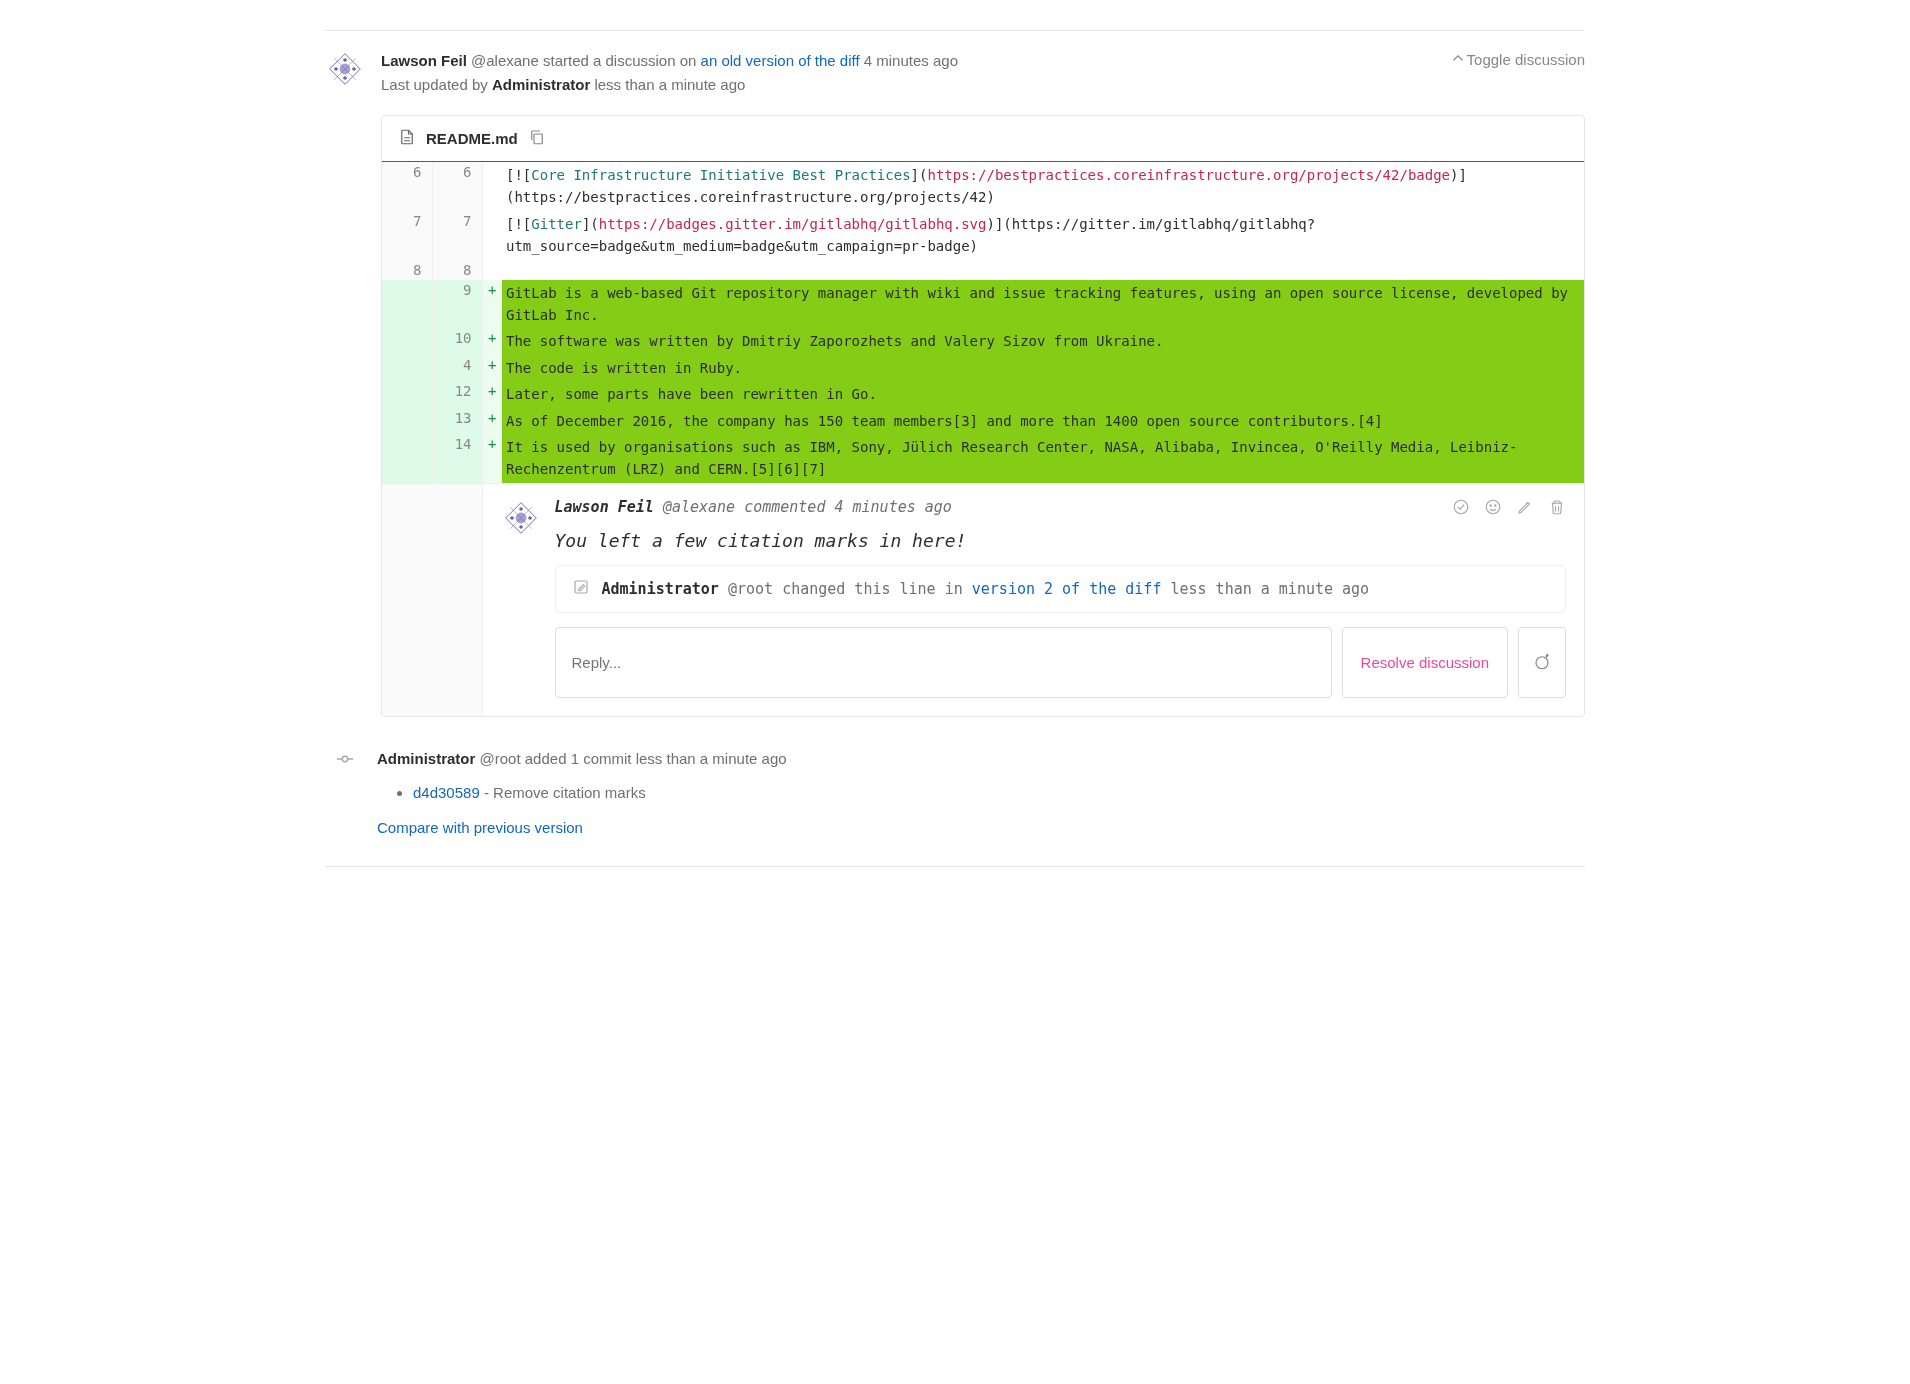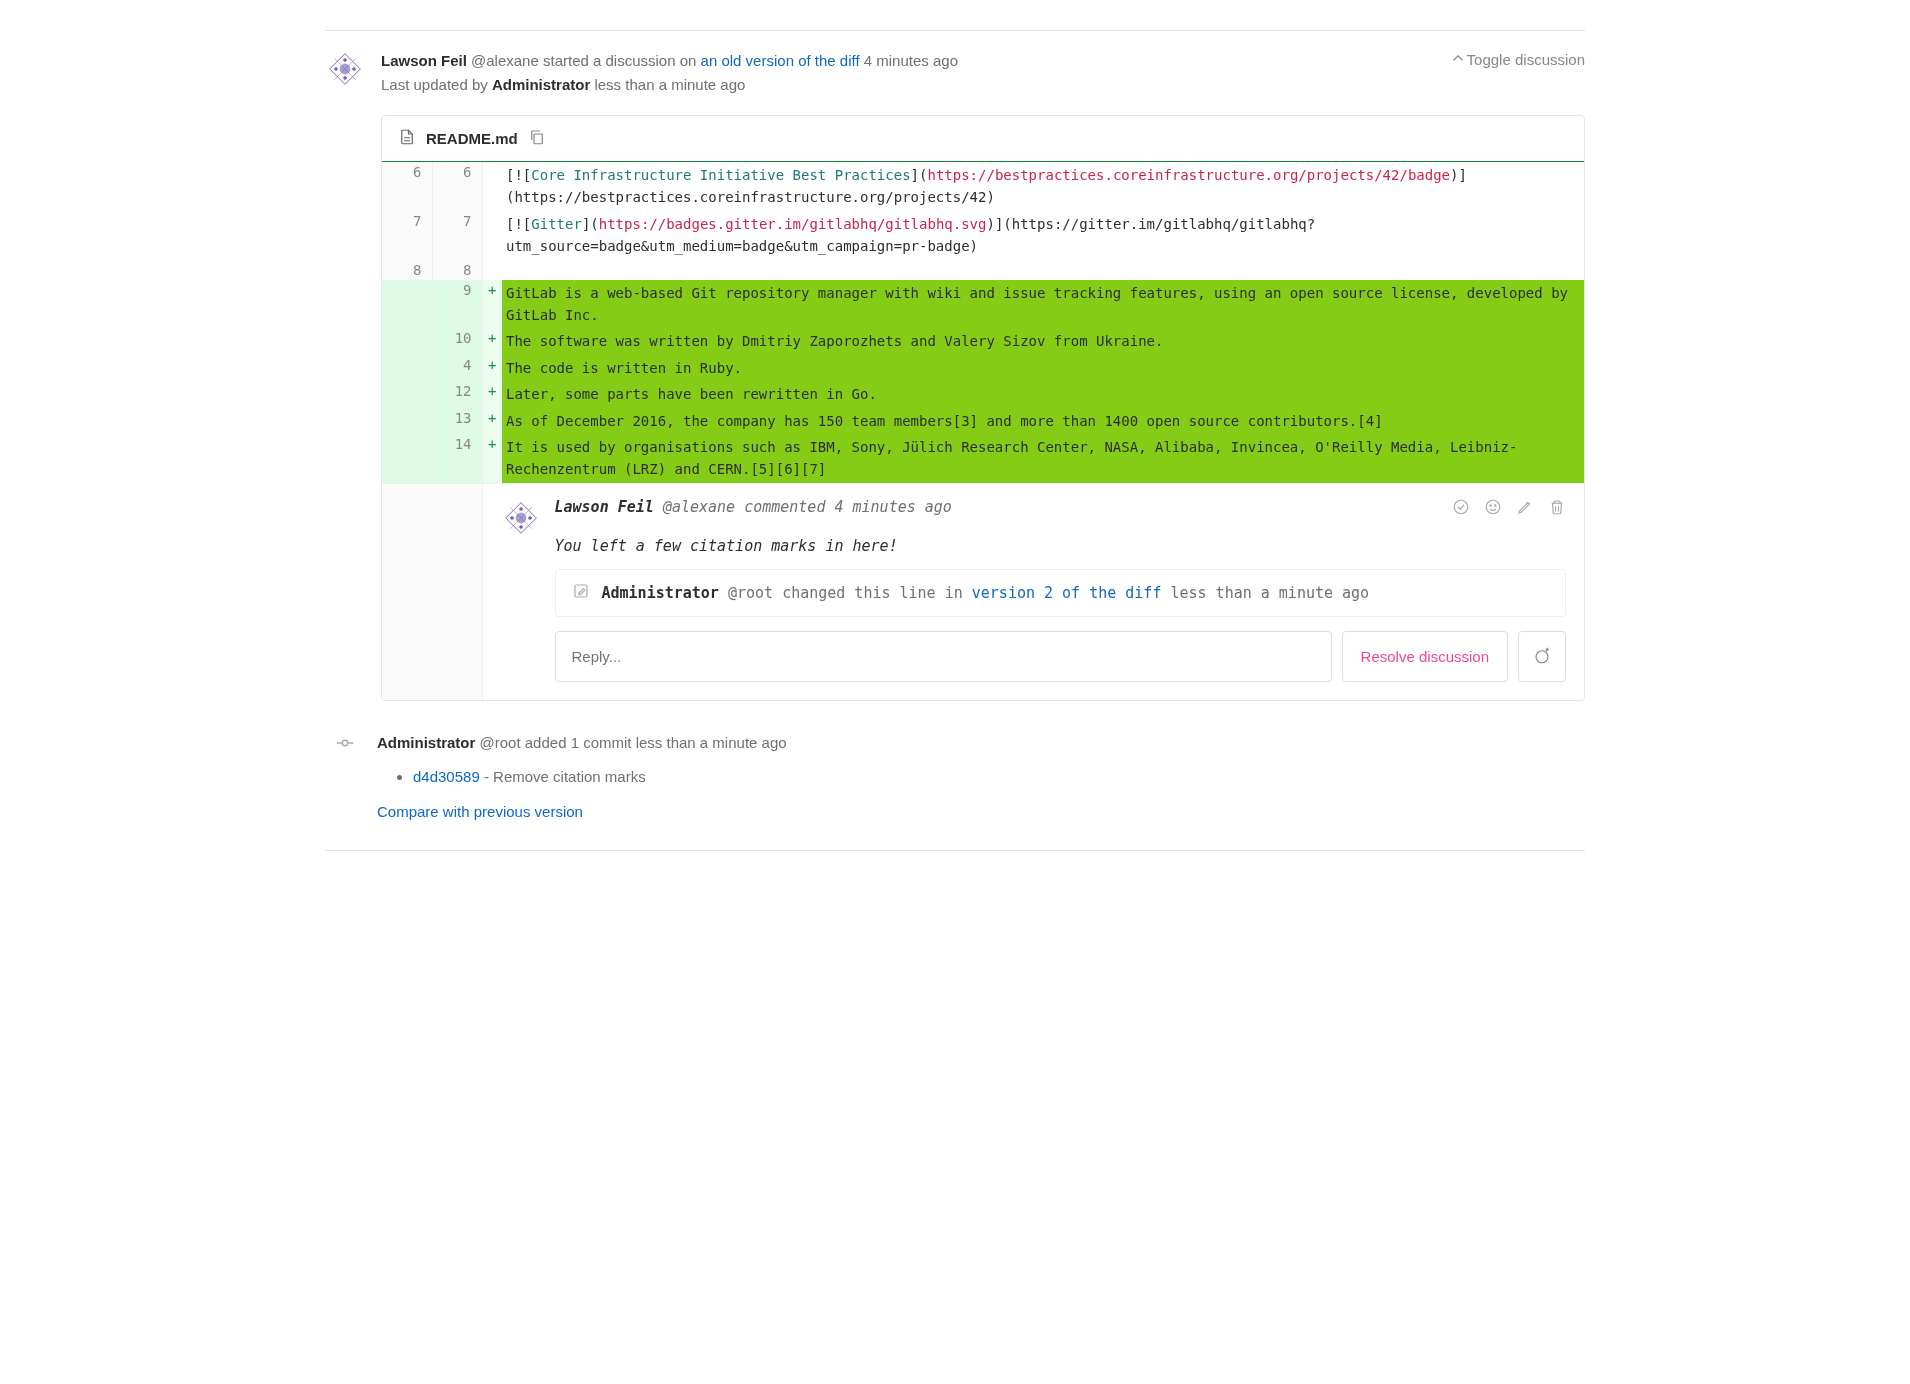--- a/index.html
+++ b/index.html
@@ -70,21 +70,21 @@
     .comment-row td { border-top: 1px solid #eee; padding: 0; background: #fff; }
     .comment-body {
       padding: 14px 18px 18px;
       display: flex; flex-direction: column; gap: 14px;
     }
     .comment-head {
       display: flex; align-items: flex-start; gap: 14px;
     }
     .comment-meta { flex: 1; color: #707070; font-size: 15px; font-style: italic; }
     .comment-meta b { color: #2e2e2e; font-weight: 600; }
-    .comment-text { font-size: 15px; color: #2e2e2e; margin-top: 21px; }
+    .comment-text { font-size: 18px; color: #2e2e2e; margin-top: 14px; }
     .comment-actions { display: flex; gap: 14px; color: #aaa; }
     .comment-actions span { cursor: pointer; }
     
     .sys-note {
       margin-left: 54px;
       border: 1px solid #eee;
       border-radius: 4px;
       padding: 12px 16px;
       display: flex; align-items: center; gap: 12px;
       color: #707070;
@@ -93,21 +93,21 @@
     .sys-note b { color: #2e2e2e; font-weight: 600; }
     
     .reply-row {
       margin-left: 54px;
       display: flex; gap: 10px; align-items: stretch;
     }
     .reply-input {
       flex: 1;
       border: 1px solid #ddd;
       border-radius: 4px;
-      padding: 16px 16px;
+      padding: 26px 16px;
       font-size: 15px;
       color: #888;
     }
     .resolve-btn {
       border: 1px solid #ddd;
       border-radius: 4px;
       padding: 10px 18px;
       background: #fff;
       font-size: 15px;
       color: #ec4899;

